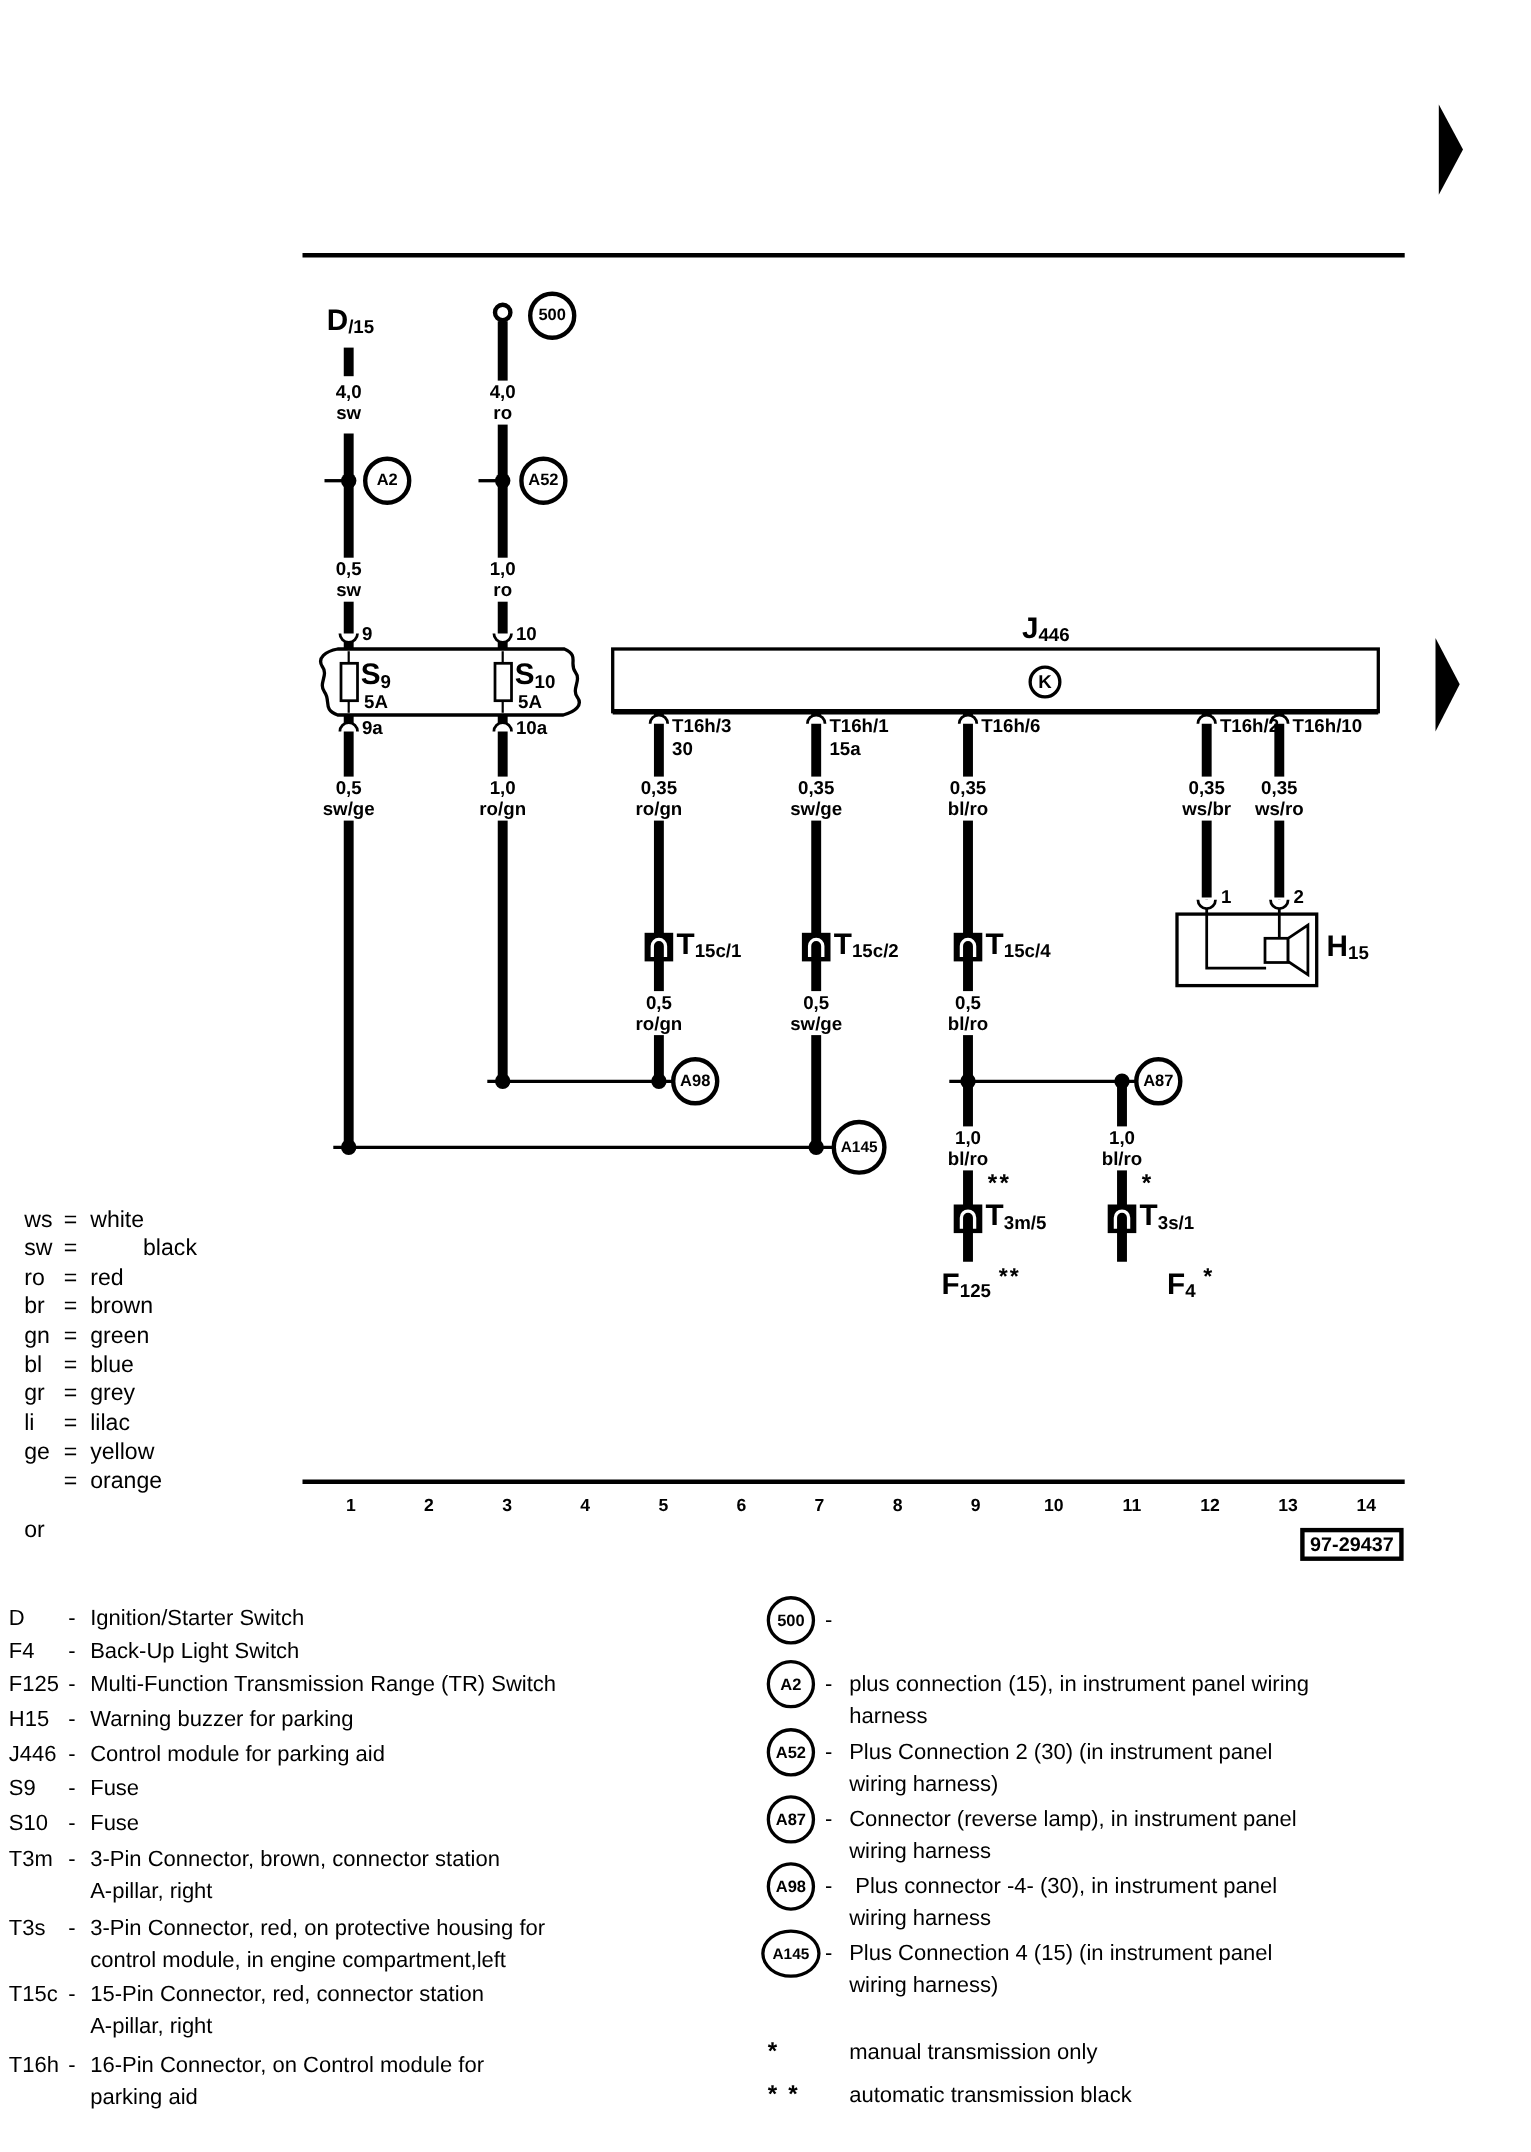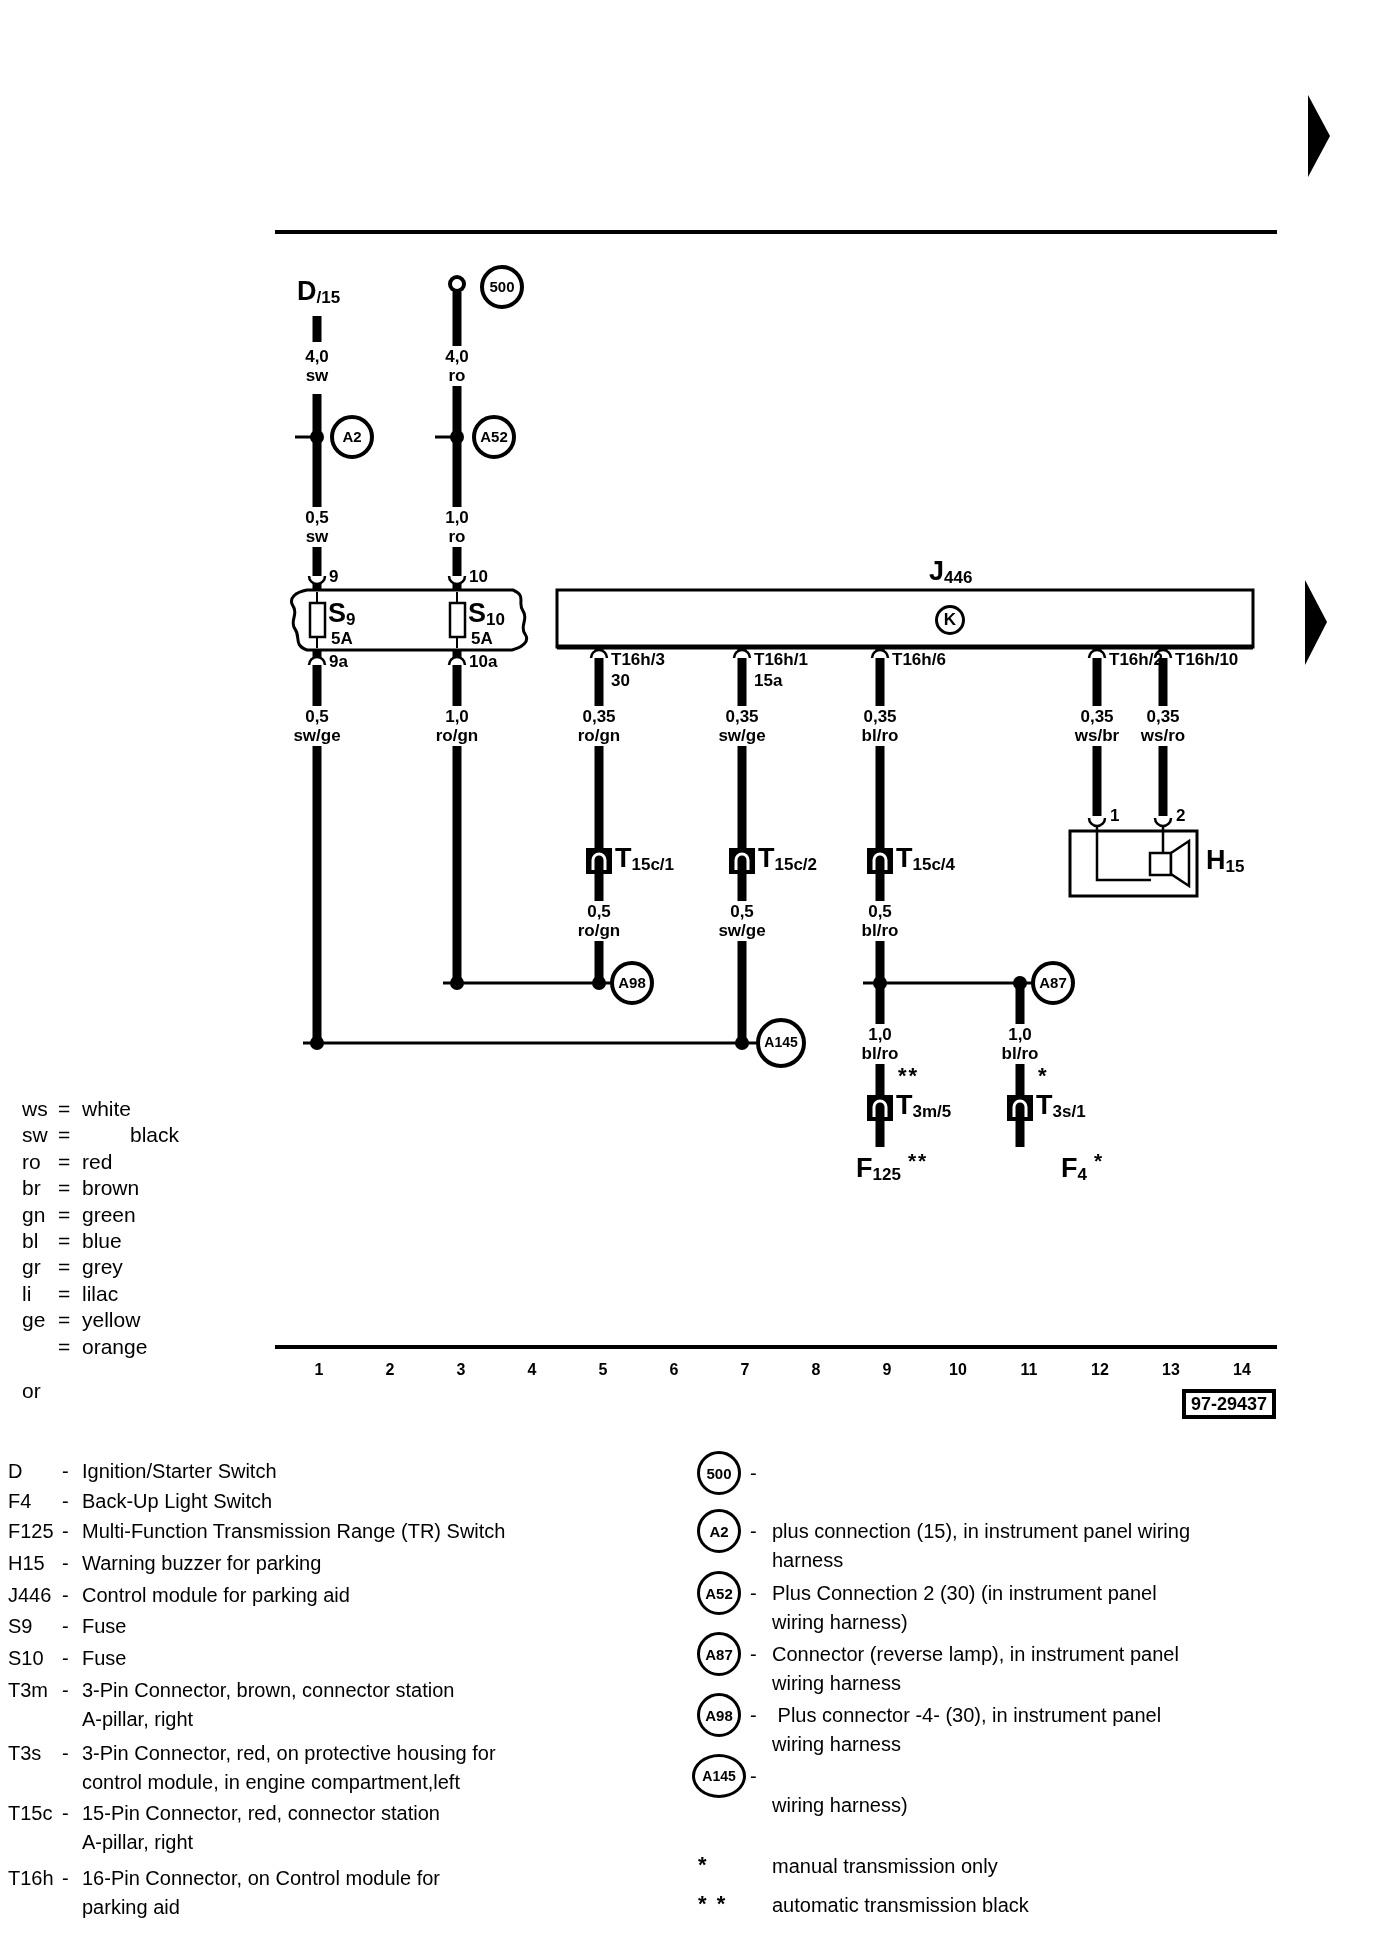--- a/index.html
+++ b/index.html
@@ -356,19 +356,20 @@
       <div class="abs lcirc" style="left: 697px; top: 1632px; width: 44px; height: 44px; font-size: 15px;">A87</div>
       <div class="abs legend" style="left: 750px; top: 1641px;">-</div>
       <div class="abs legend" style="left: 772px; top: 1641px; width: 610px; white-space: pre;">Connector (reverse lamp), in instrument panel</div>
       <div class="abs legend" style="left: 772px; top: 1670px; width: 610px; white-space: pre;">wiring harness</div>
       <div class="abs lcirc" style="left: 697px; top: 1693px; width: 44px; height: 44px; font-size: 15px;">A98</div>
       <div class="abs legend" style="left: 750px; top: 1702px;">-</div>
       <div class="abs legend" style="left: 772px; top: 1702px; width: 610px; white-space: pre;"> Plus connector -4- (30), in instrument panel</div>
       <div class="abs legend" style="left: 772px; top: 1731px; width: 610px; white-space: pre;">wiring harness</div>
       <div class="abs lcirc" style="left: 692px; top: 1754px; width: 54px; height: 44px; font-size: 14px;">A145</div>
       <div class="abs legend" style="left: 750px; top: 1763px;">-</div>
+      <div class="abs legend" style="left: 772px; top: 1763px; width: 610px; white-space: pre;">Plus Connection 4 (15) (in instrument panel</div>
       <div class="abs legend" style="left: 772px; top: 1792px; width: 610px; white-space: pre;">wiring harness)</div>
       <div class="abs star" style="left: 698px; top: 1852px;">*</div>
       <div class="abs legend" style="left: 772px; top: 1853px;">manual transmission only</div>
       <div class="abs star" style="left: 698px; top: 1891px;">* *</div>
       <div class="abs legend" style="left: 772px; top: 1892px;">automatic transmission black</div>
     </div>
 </div>
 
 </body></html>

